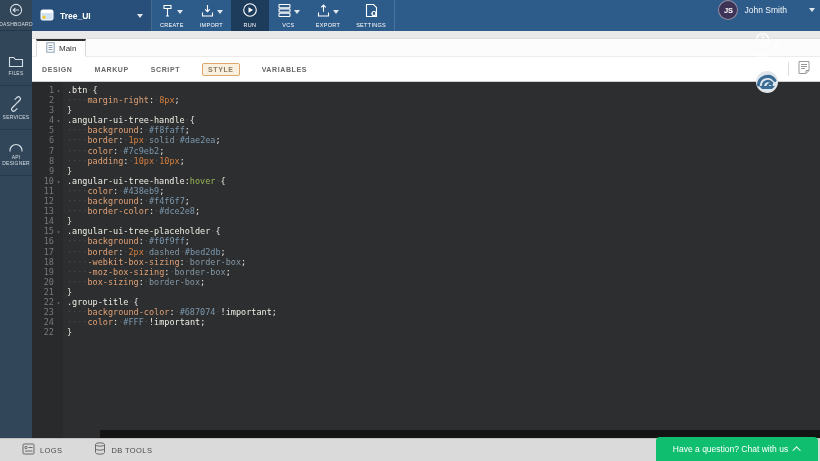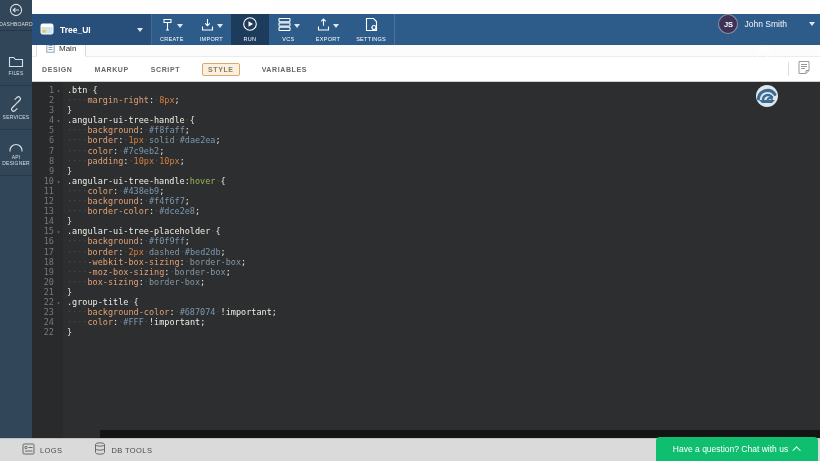--- a/index.html
+++ b/index.html
@@ -14,21 +14,21 @@
   .rail-item { display:flex; flex-direction:column; align-items:center; justify-content:center;
     color:#d7dfe6; text-align:center; cursor:pointer; }
   .rail-dashboard { height:31px; border-bottom:1px solid #24364a; }
   .rail-label { font-size:5px; letter-spacing:.2px; margin-top:2px; line-height:6px; }
   .rail-group { margin-top:13px; }
   .rail-group .rail-item { padding:10px 1px 9px 1px; border-bottom:1px solid rgba(0,0,0,.18); }
   .rail-item svg { display:block; }
 
   
   .topbar { position:absolute; left:32px; top:0; right:0; height:31px; background:#2d5b8a;
-    display:flex; align-items:stretch; z-index:2;margin-top:14px; }
+    display:flex; align-items:stretch; z-index:2; }
   .project { display:flex; align-items:center; gap:6px; width:120px; padding:0 8px;
     background:rgba(0,0,0,.12); border-right:1px solid rgba(255,255,255,.15); cursor:pointer; }
   .project-name { color:#fff; font-size:8.5px; font-weight:bold; flex:1; }
   .menu { display:flex; flex-direction:column; align-items:center; justify-content:center;
     padding:0 8px; cursor:pointer; }
   .menu-iconrow { display:flex; align-items:center; gap:2px; height:17px; }
   .menu-label { color:#fff; font-size:5.5px; letter-spacing:.3px; margin-top:1px; }
   .menu-run { background:#1d3b5b; padding:0 11px; }
   .menu-settings { border-right:1px solid rgba(255,255,255,.15); }
   .caret { width:0; height:0; border-left:3px solid transparent; border-right:3px solid transparent;

